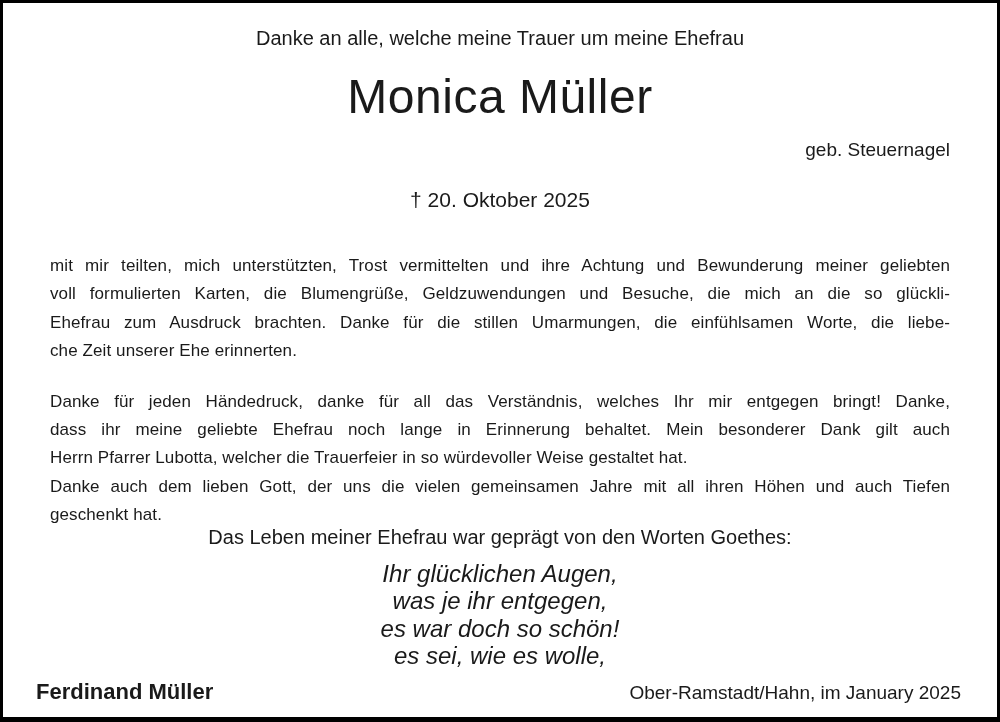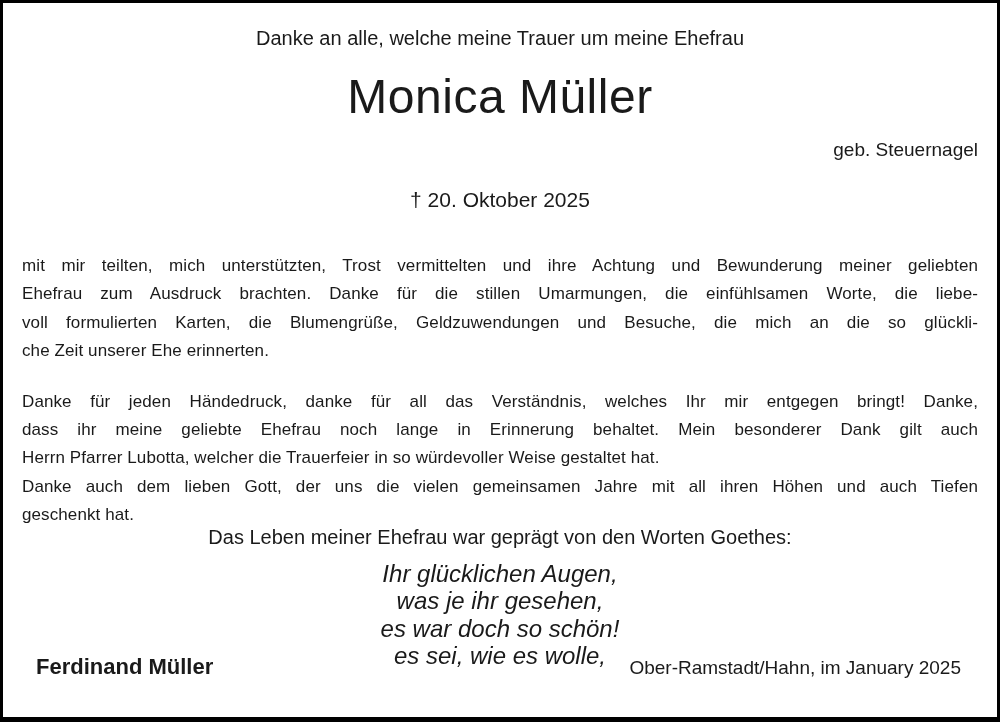--- a/index.html
+++ b/index.html
@@ -14,21 +14,21 @@
     box-sizing: border-box;
     background: #ffffff;
     border-style: solid;
     border-color: #000000;
     border-width: 3px 3px 5px 3px;
     font-family: "Liberation Sans", sans-serif;
     color: #1a1a1a;
     overflow: hidden;
   }
   .content {
-    padding: 0 19px;
+    padding: 0 47px;
   }
   .intro-line {
     margin-top: 24px;
     text-align: center;
     font-size: 20px;
     line-height: 22px;
   }
   .deceased-name {
     margin-top: 22px;
     text-align: center;
@@ -73,21 +73,21 @@
     margin-top: 10px;
     text-align: center;
     font-style: italic;
     font-size: 24px;
     line-height: 27.5px;
   }
   .footer {
     position: absolute;
     left: 33px;
     right: 36px;
-    bottom: 37px;
+    bottom: 12px;
     display: flex;
     justify-content: space-between;
     align-items: baseline;
   }
   .signature {
     font-size: 22px;
     font-weight: bold;
   }
   .place-date {
     font-size: 19px;
@@ -102,41 +102,41 @@
     <div class="intro-line">Danke an alle, welche meine Trauer um meine Ehefrau</div>
 
     <div class="deceased-name">Monica Müller</div>
 
     <div class="maiden-name">geb. Steuernagel</div>
 
     <div class="death-date">† 20. Oktober 2025</div>
 
     <div class="body-paragraph p1">
         <div class="jline">mit mir teilten, mich unterstützten, Trost vermittelten und ihre Achtung und Bewunderung meiner geliebten</div>
+        <div class="jline">voll formulierten Karten, die Blumengrüße, Geldzuwendungen und Besuche, die mich an die so glückli-</div>
         <div class="jline">Ehefrau zum Ausdruck brachten. Danke für die stillen Umarmungen, die einfühlsamen Worte, die liebe-</div>
-        <div class="jline">voll formulierten Karten, die Blumengrüße, Geldzuwendungen und Besuche, die mich an die so glückli-</div>
         <div>che Zeit unserer Ehe erinnerten.</div>
       </div>
 
     <div class="body-paragraph p2">
         <div class="jline">Danke für jeden Händedruck, danke für all das Verständnis, welches Ihr mir entgegen bringt! Danke,</div>
         <div class="jline">dass ihr meine geliebte Ehefrau noch lange in Erinnerung behaltet. Mein besonderer Dank gilt auch</div>
         <div>Herrn Pfarrer Lubotta, welcher die Trauerfeier in so würdevoller Weise gestaltet hat.</div>
       </div>
 
     <div class="body-paragraph p3">
         <div class="jline">Danke auch dem lieben Gott, der uns die vielen gemeinsamen Jahre mit all ihren Höhen und auch Tiefen</div>
         <div>geschenkt hat.</div>
       </div>
 
     <div class="goethe-intro">Das Leben meiner Ehefrau war geprägt von den Worten Goethes:</div>
 
     <div class="poem">
         <div>Ihr glücklichen Augen,</div>
-        <div>was je ihr gesehen,</div>
+        <div>was je ihr entgegen,</div>
         <div>es war doch so schön!</div>
         <div>es sei, wie es wolle,</div>
       </div>
 
   </div>
 
   <div class="footer">
     <div class="signature">Ferdinand Müller</div>
     <div class="place-date">Ober-Ramstadt/Hahn, im January 2025</div>
   </div>

